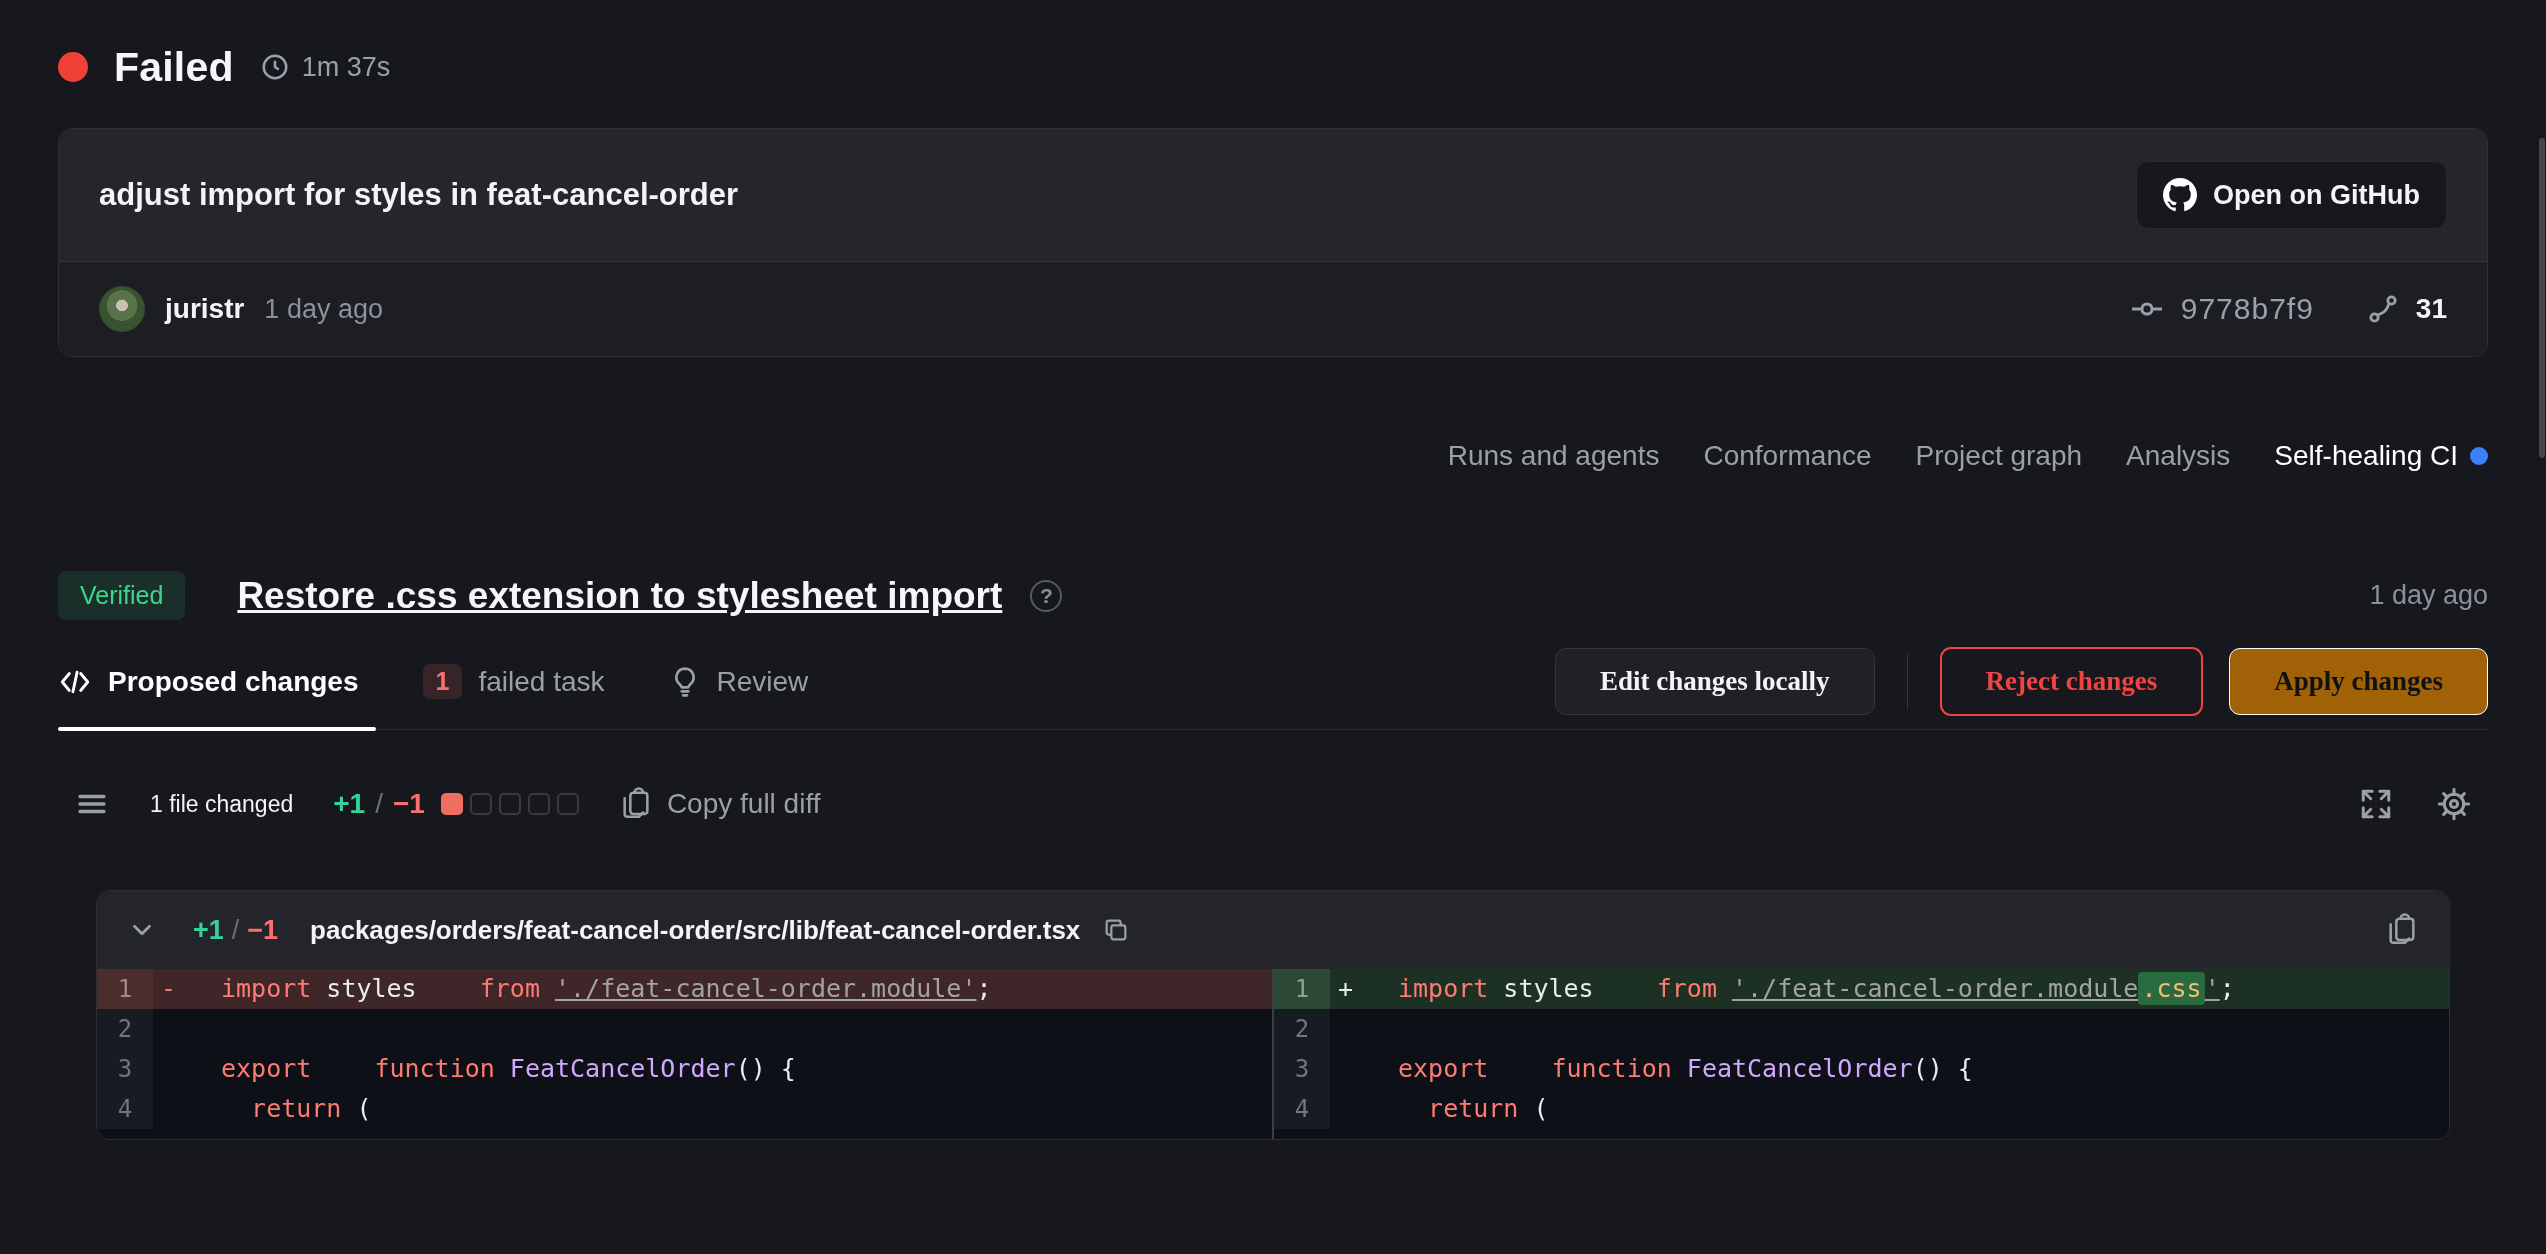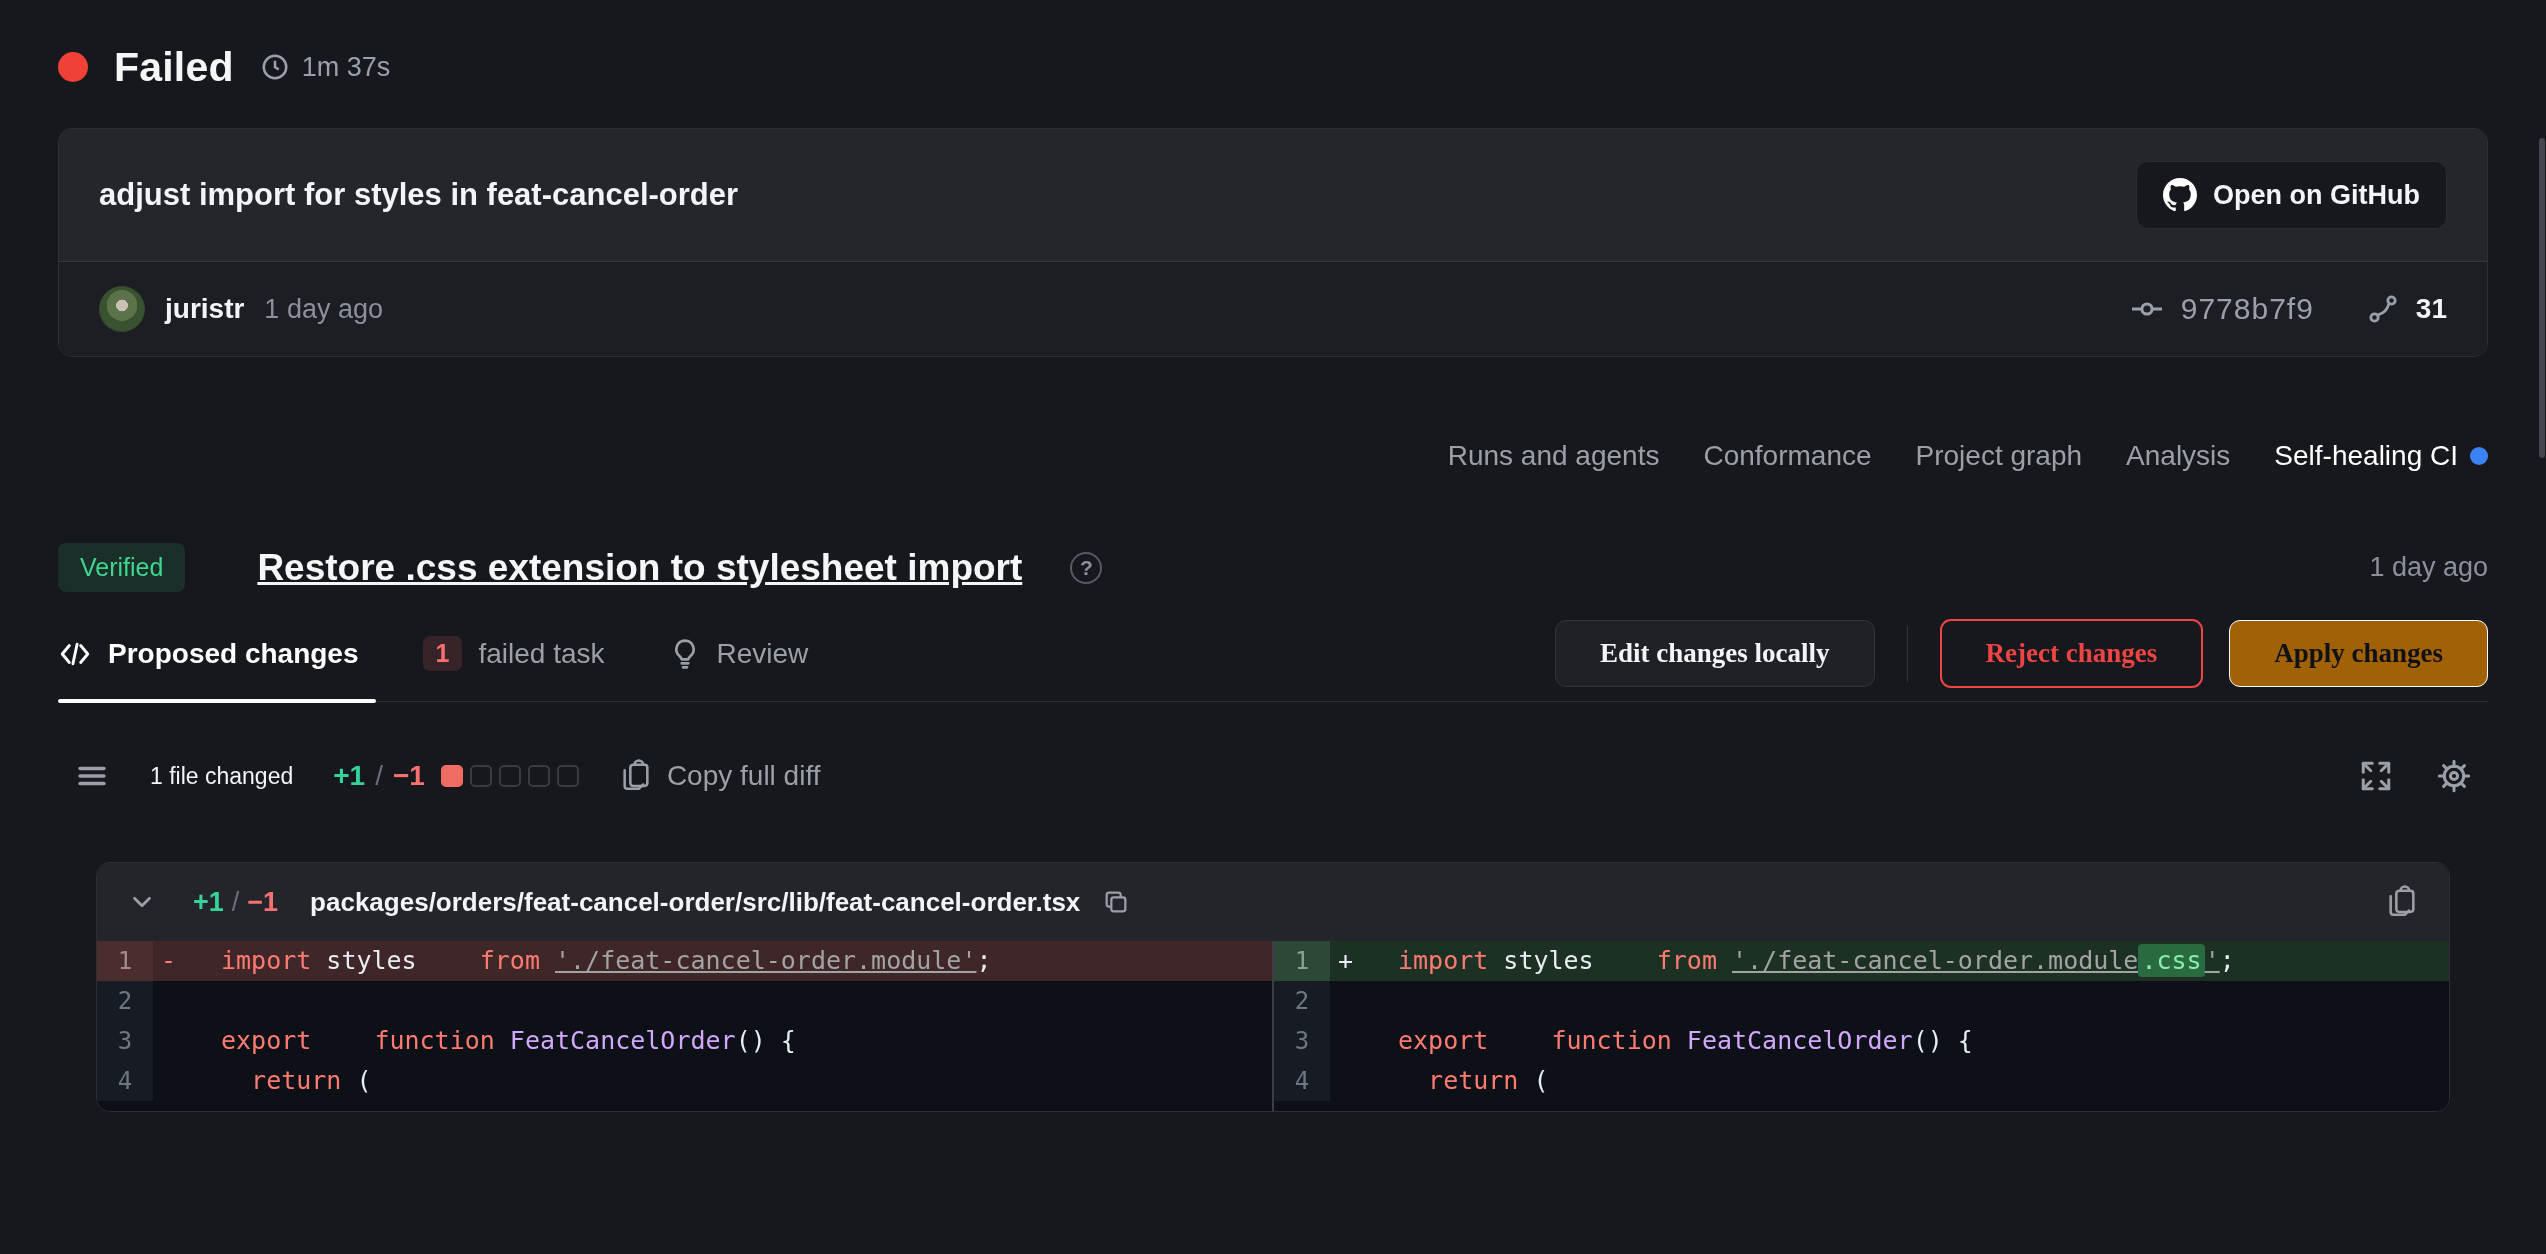--- a/index.html
+++ b/index.html
@@ -40,21 +40,21 @@
   .sha { font-size:30px; color:#9aa0aa; letter-spacing:1px; }
   .branch-count { font-size:28px; font-weight:600; color:#f3f4f7; }
 
   
   .nav-row { display:flex; justify-content:flex-end; align-items:center; gap:44px; margin-top:76px; height:46px; }
   .nav-item { display:flex; align-items:center; gap:12px; font-size:28px; color:#9aa0a6; cursor:pointer; }
   .nav-item.active { color:#ffffff; }
   .blue-dot { width:18px; height:18px; border-radius:50%; background:#3b82f6; }
 
   
-  .fix-header { display:flex; align-items:center; margin-top:64px; gap:48px; }
+  .fix-header { display:flex; align-items:center; margin-top:92px; gap:28px; }
   .verified-badge { background:rgba(61,214,140,.12); color:#3dd68c; font-size:25px; padding:10px 22px;
     border-radius:8px; }
   .fix-title { font-size:37px; font-weight:700; color:#f5f6f8; margin-left:24px;text-decoration:underline; }
   .help-icon { width:32px; height:32px; border:2px solid #565a63; border-radius:50%; color:#8b909a;
     font-size:21px; display:flex; align-items:center; justify-content:center; font-weight:700; }
   .fix-time { margin-left:auto; font-size:27px; color:#8b909a; }
 
   
   .tabs-row { position:relative; display:flex; align-items:center; gap:64px; height:96px; margin-top:14px;
     border-bottom:1px solid #2b2c33; }
@@ -100,21 +100,21 @@
   .gutter { width:56px; flex:0 0 56px; text-align:center; color:#6e7681; font-size:24px; background:#171b22; }
   .code { flex:1; position:relative; padding-left:20px; white-space:pre; color:#e8edf2; }
   .code-row.del .gutter { background:#4c2d2e; color:#a08b8c; }
   .code-row.del .code { background:#3f2629; }
   .code-row.add .gutter { background:#2c4836; color:#8aa490; }
   .code-row.add .code { background:#1d3024; }
   .tk-kw { color:#ff7b72;margin-left:48px; }
   .tk-plain { color:#e8edf2; }
   .tk-str { color:#a3a3a3;text-decoration:underline; }
   .tk-fn { color:#d2a8ff; }
-  .tk-strhl { color:#86efac; background:#2a6a3f; border-radius:4px; padding:2px 3px; }
+  .tk-strhl { color:#fdba74; background:#2a6a3f; border-radius:4px; padding:2px 3px; }
   .tk-sign-del { position:absolute; left:8px; color:#ff7b72; }
   .tk-sign-add { position:absolute; left:8px; color:#e8edf2; }
 
   .scroll-thumb { position:absolute; right:1px; top:100px; width:6px; height:320px; background:#45464d; border-radius:3px; }
 
   svg { display:block; }
 </style>
 </head>
 <body>
 

